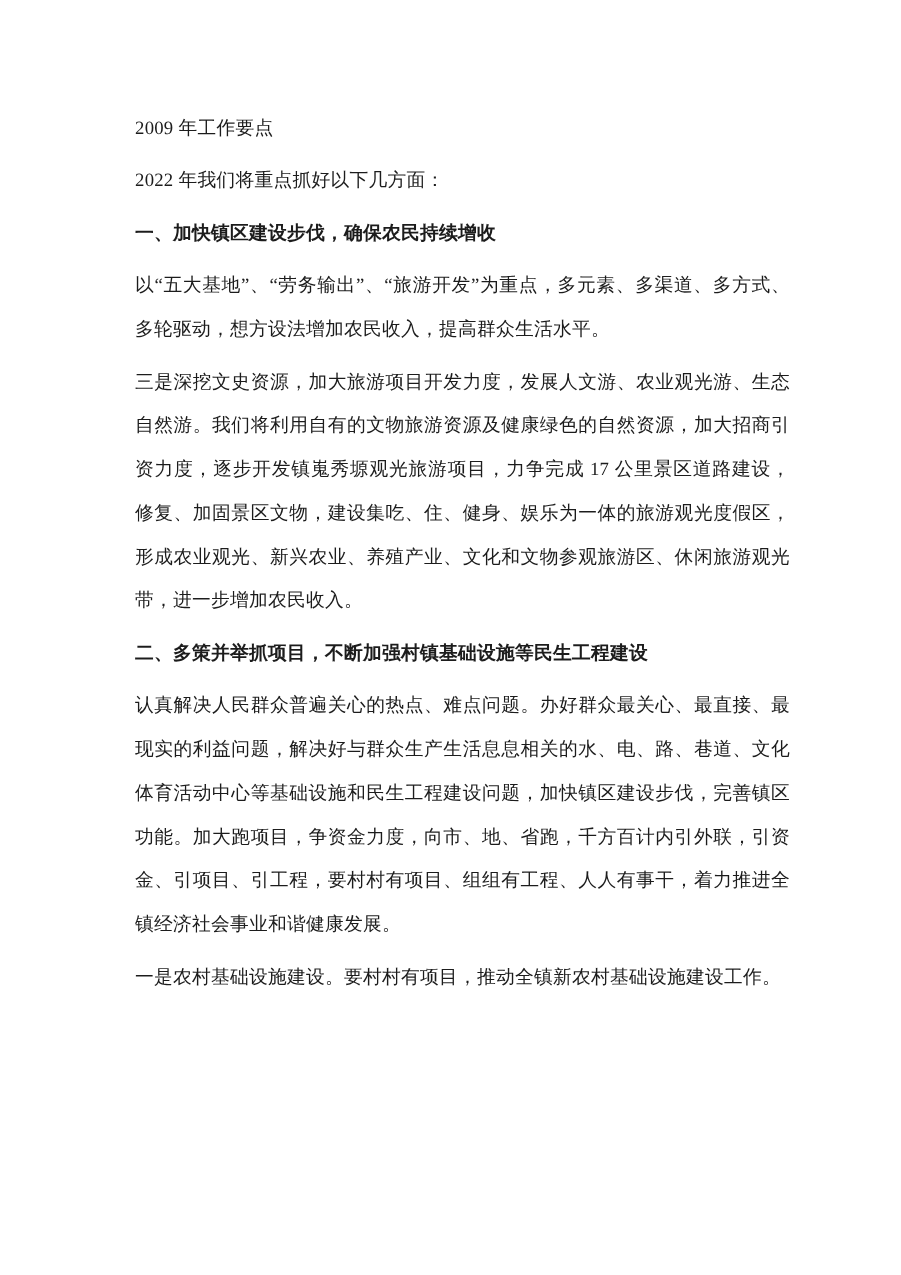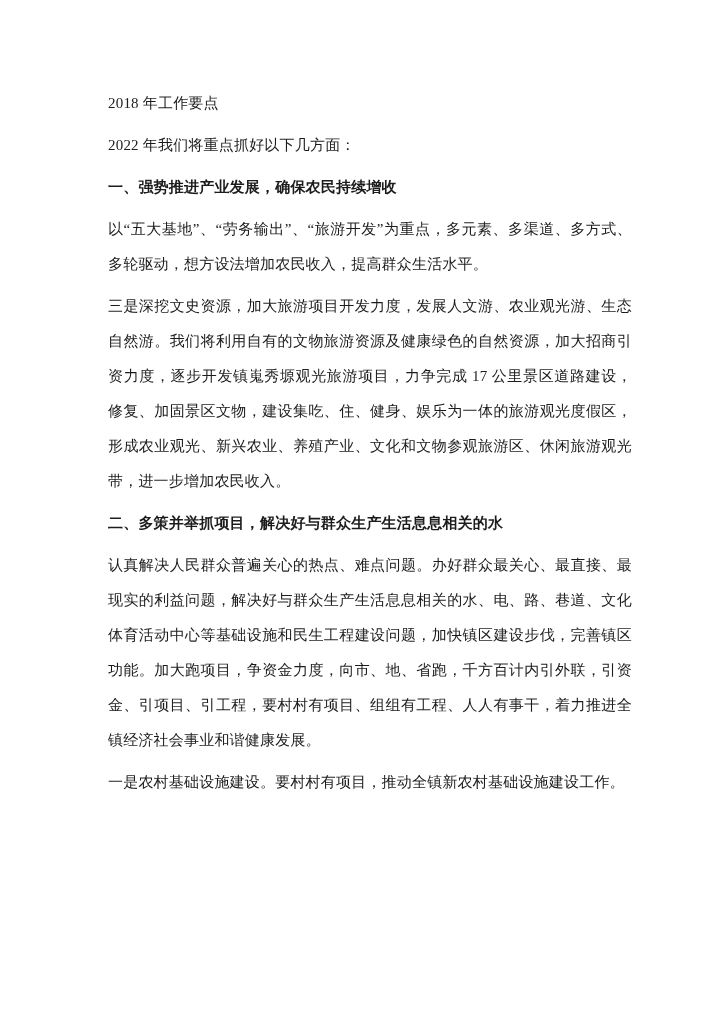--- a/index.html
+++ b/index.html
@@ -36,22 +36,22 @@
   }
   .para.heading {
     font-weight: bold;
   }
 </style>
 </head>
 <body>
 
 <div class="doc-page">
   <div class="doc-body">
-    <p class="para">2018 年工作要点</p>
+    <p class="para">2009 年工作要点</p>
     <p class="para">2022 年我们将重点抓好以下几方面：</p>
-    <p class="para heading">一、强势推进产业发展，确保农民持续增收</p>
+    <p class="para heading">一、加快镇区建设步伐，确保农民持续增收</p>
     <p class="para">以“五大基地”、“劳务输出”、“旅游开发”为重点，多元素、多渠道、多方式、多轮驱动，想方设法增加农民收入，提高群众生活水平。</p>
     <p class="para">三是深挖文史资源，加大旅游项目开发力度，发展人文游、农业观光游、生态自然游。我们将利用自有的文物旅游资源及健康绿色的自然资源，加大招商引资力度，逐步开发镇嵬秀塬观光旅游项目，力争完成 17 公里景区道路建设，修复、加固景区文物，建设集吃、住、健身、娱乐为一体的旅游观光度假区，形成农业观光、新兴农业、养殖产业、文化和文物参观旅游区、休闲旅游观光带，进一步增加农民收入。</p>
-    <p class="para heading">二、多策并举抓项目，解决好与群众生产生活息息相关的水</p>
+    <p class="para heading">二、多策并举抓项目，不断加强村镇基础设施等民生工程建设</p>
     <p class="para">认真解决人民群众普遍关心的热点、难点问题。办好群众最关心、最直接、最现实的利益问题，解决好与群众生产生活息息相关的水、电、路、巷道、文化体育活动中心等基础设施和民生工程建设问题，加快镇区建设步伐，完善镇区功能。加大跑项目，争资金力度，向市、地、省跑，千方百计内引外联，引资金、引项目、引工程，要村村有项目、组组有工程、人人有事干，着力推进全镇经济社会事业和谐健康发展。</p>
     <p class="para">一是农村基础设施建设。要村村有项目，推动全镇新农村基础设施建设工作。</p>
   </div>
 </div>
 
 </body></html>

